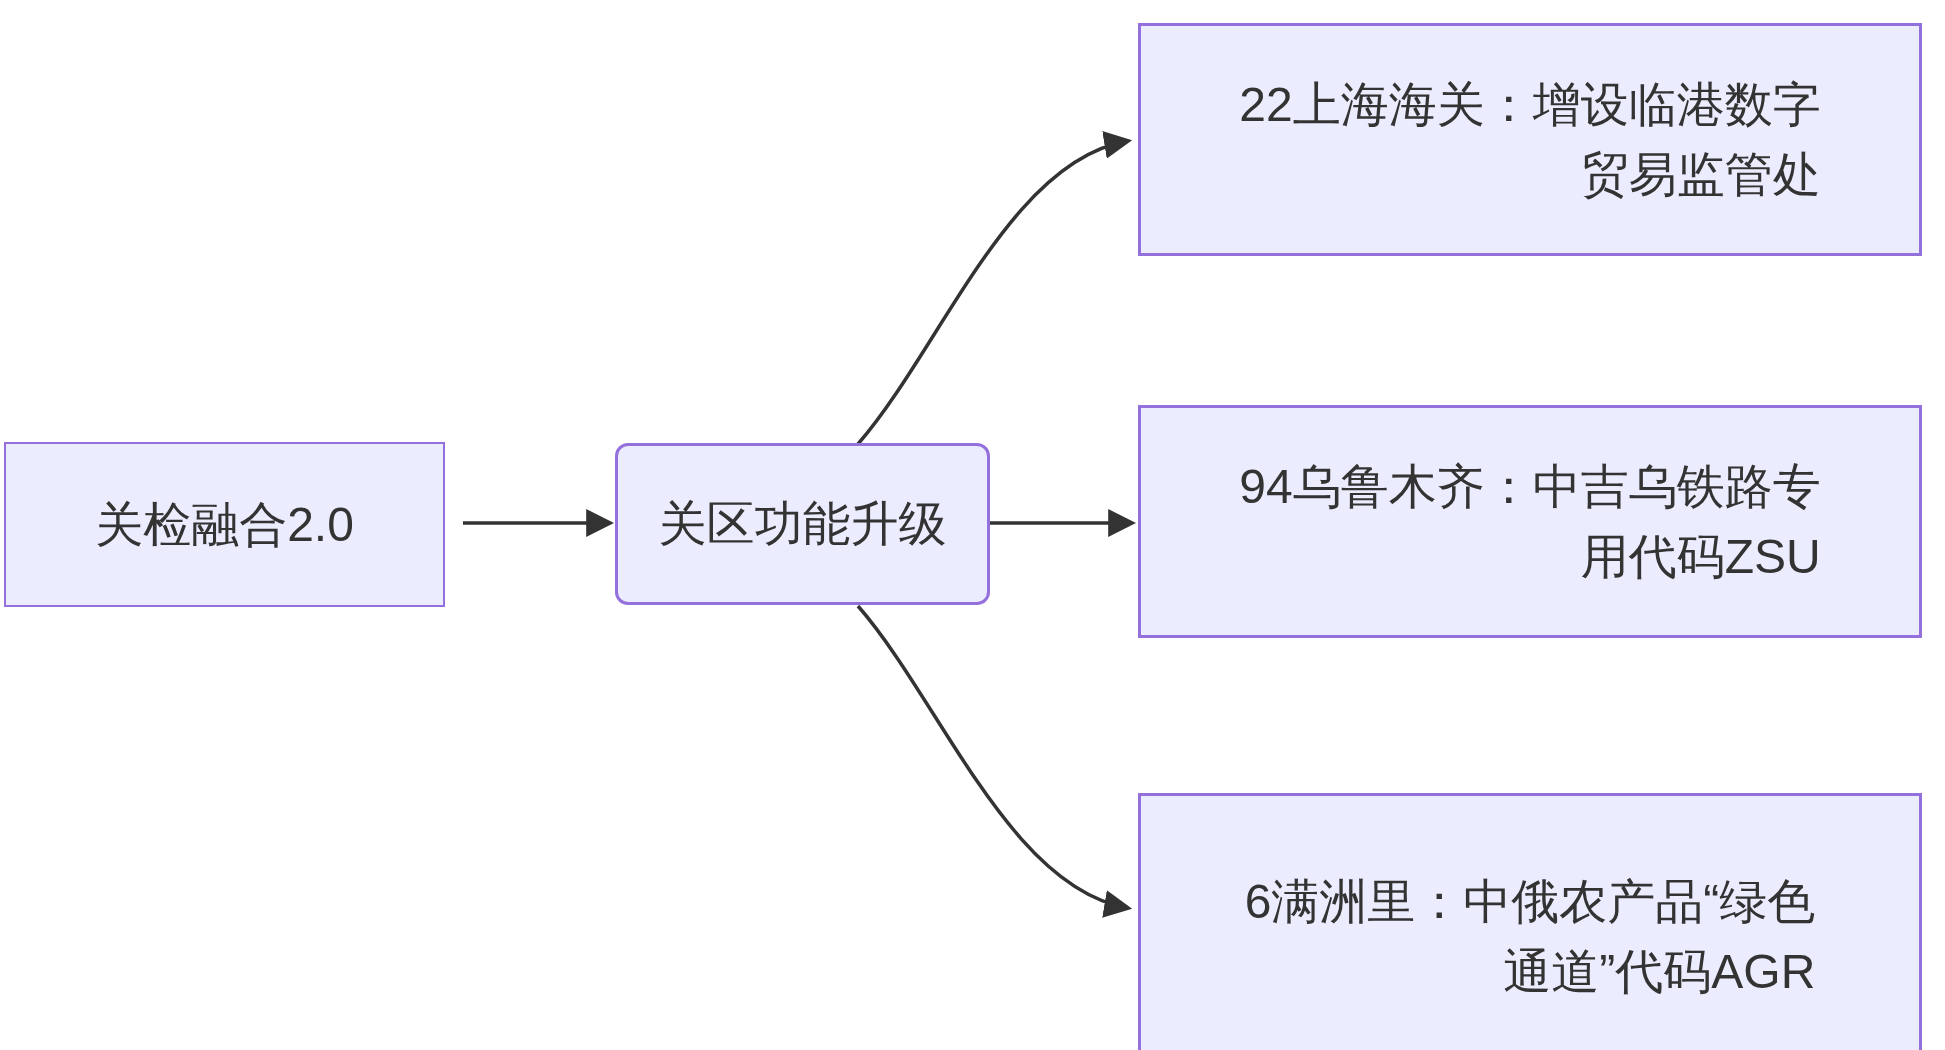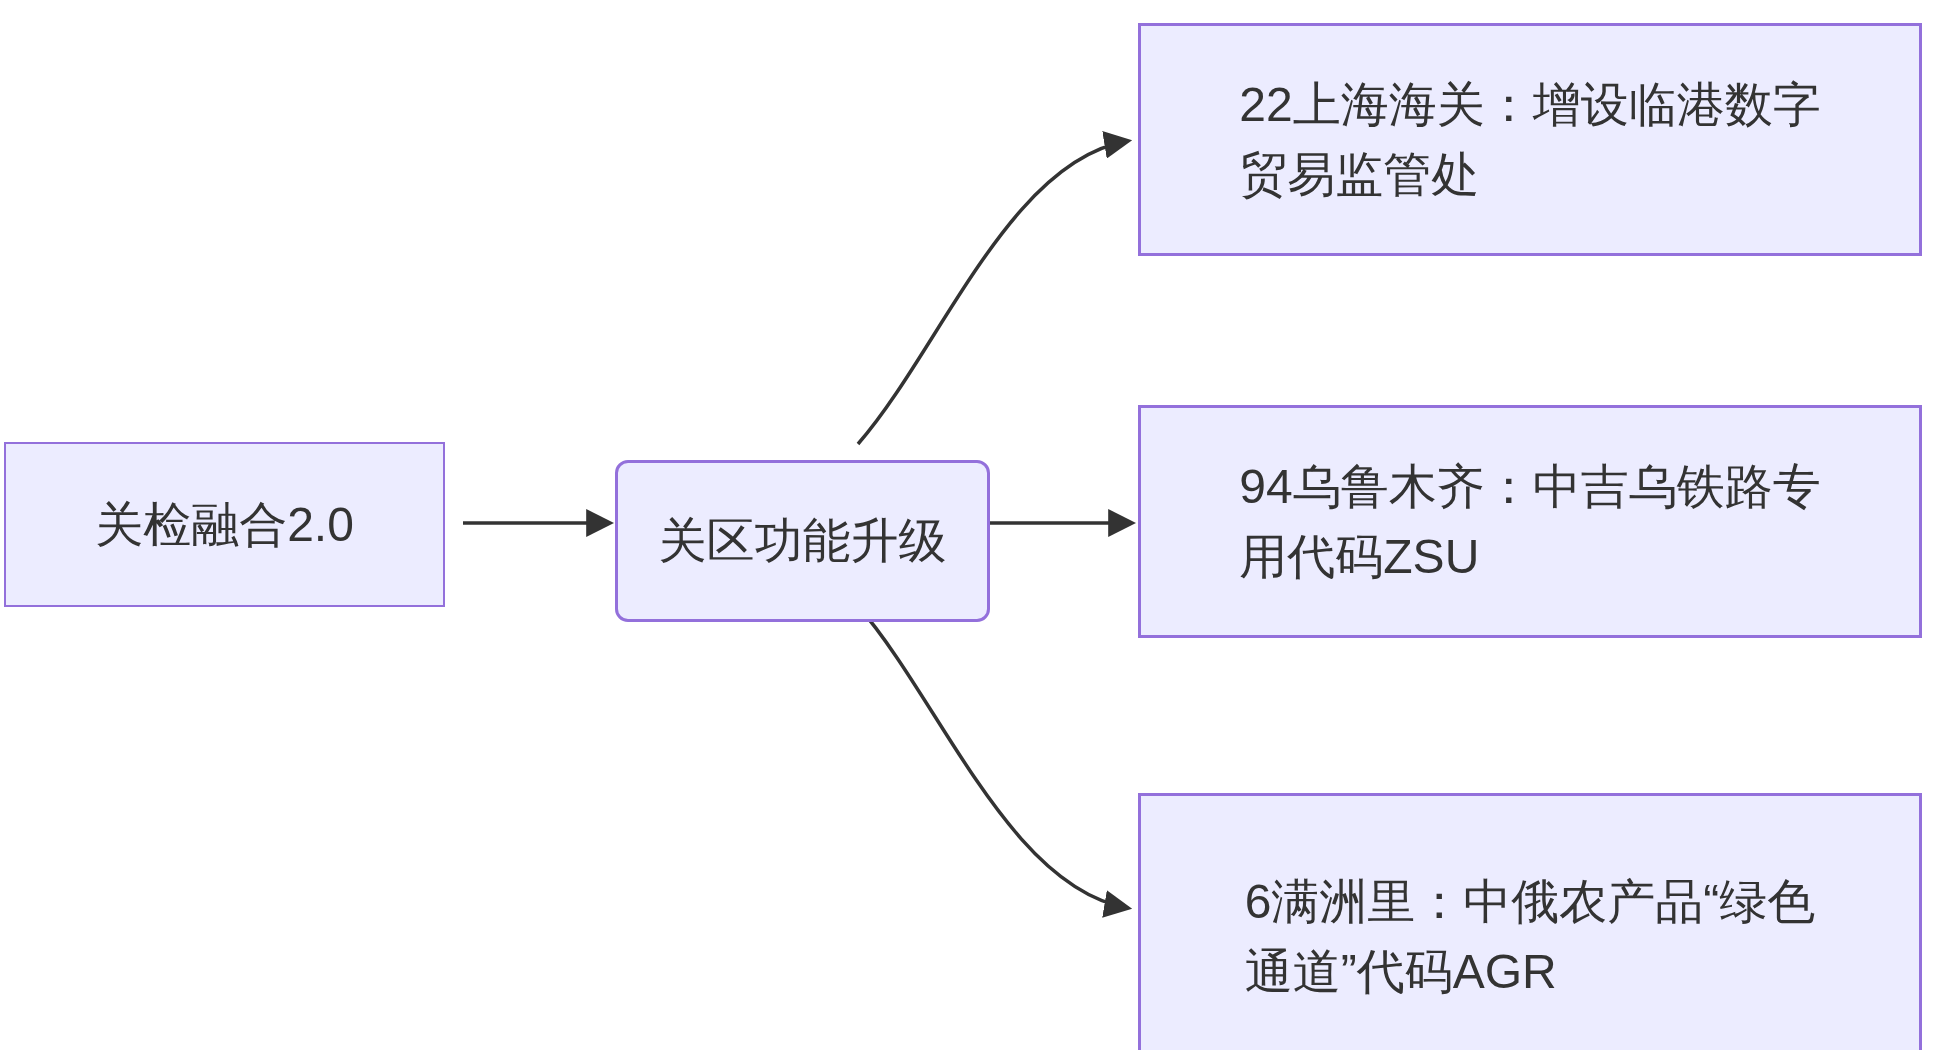--- a/index.html
+++ b/index.html
@@ -26,40 +26,39 @@
   }
   .node {
     position: absolute;
     box-sizing: border-box;
     background: #ECECFF;
     border: 3px solid #9370DB;
     color: #333333;
     display: flex;
     align-items: center;
     justify-content: center;
-    text-align: left;
+    text-align: right;
     font-size: 48px;
     line-height: 1.45;
     white-space: pre-line;
     padding: 0 8px;
   }
   .node-source {
     left: 4px;
     top: 442px;
     width: 441px;
     height: 165px;
     border-width: 2.5px;
   }
   .node-hub {
     left: 615px;
     top: 443px;
     width: 375px;
     height: 162px;
     border-radius: 13px;
-    margin-top: 17px;
   }
   .node-branch {
     left: 1138px;
     width: 784px;
   }
   .node-branch-1 { top: 23px;  height: 233px; }
   .node-branch-2 { top: 405px; height: 233px; }
   .node-branch-3 { top: 793px; height: 287px; }
 </style>
 </head>

